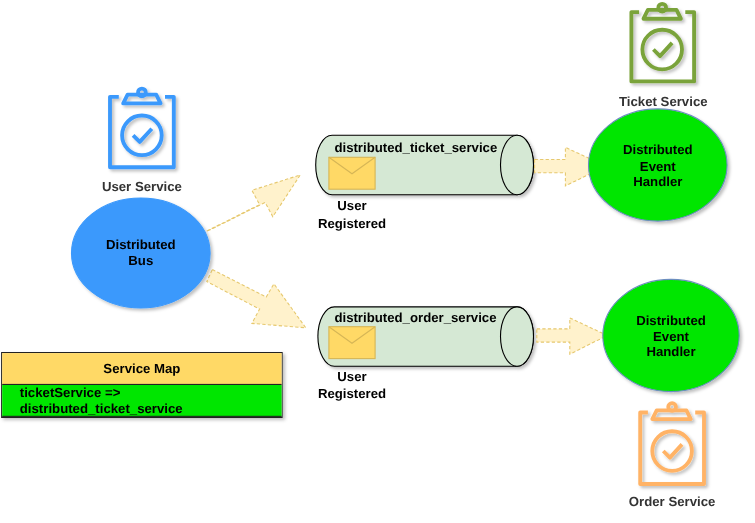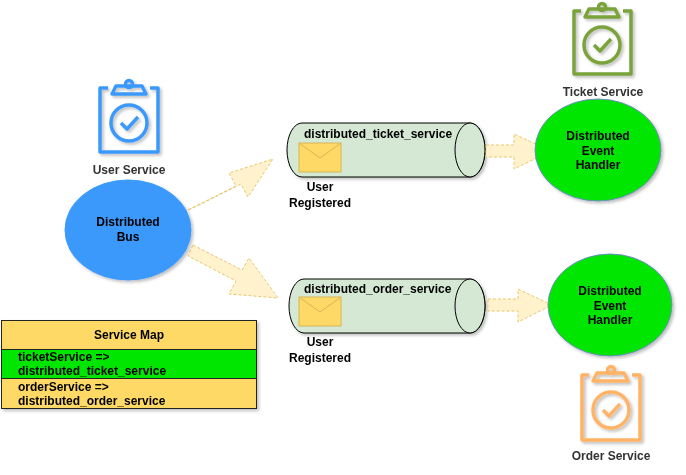--- a/index.html
+++ b/index.html
@@ -104,14 +104,13 @@
     <ellipse cx="610" cy="305" rx="62" ry="51" fill="#00e600" stroke="#6c8ebf" stroke-width="1"></ellipse>
   </g>
   <text class="lbl" x="610" y="295" text-anchor="middle">Distributed</text>
   <text class="lbl" x="610" y="310" text-anchor="middle">Event</text>
   <text class="lbl" x="610" y="324" text-anchor="middle">Handler</text>
 </svg>
 
 <div class="map">
   <div class="map-row map-title">Service Map</div>
   <div class="map-row map-item" style="background:#00e600;border-bottom:1px solid #222;">ticketService =&gt; distributed_ticket_service</div>
-  <div class="map-row map-item" style="background:#ffd966;">orderService =&gt; distributed_order_service</div>
 </div>
 
 </body></html>

